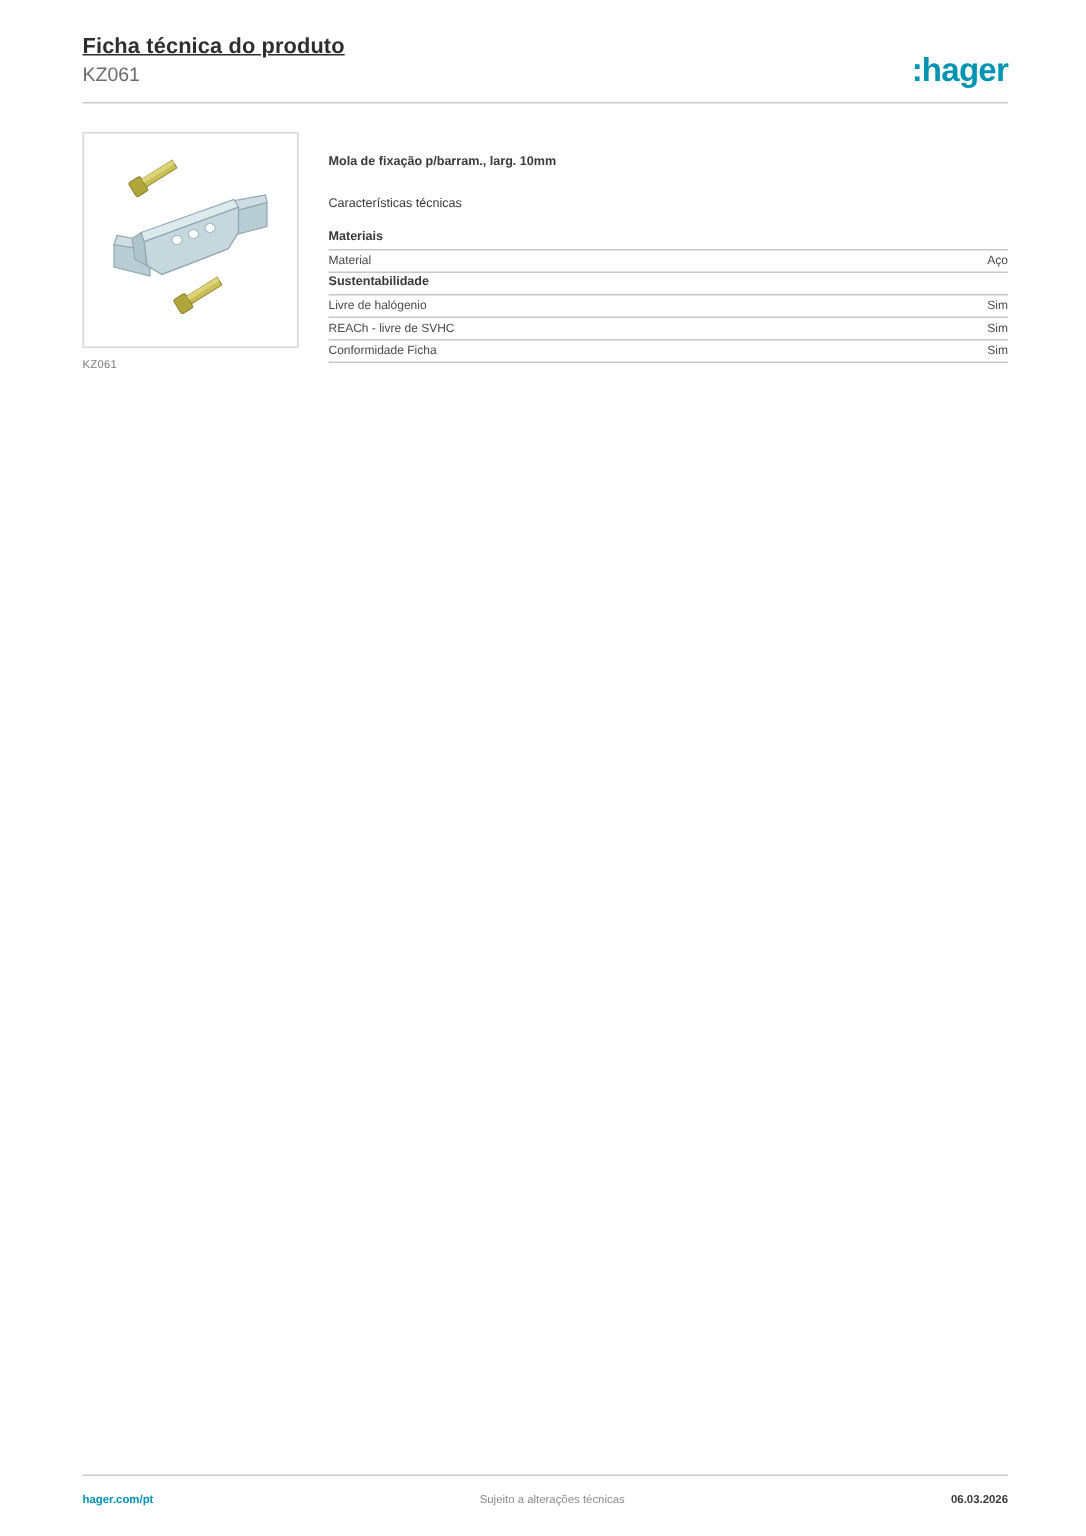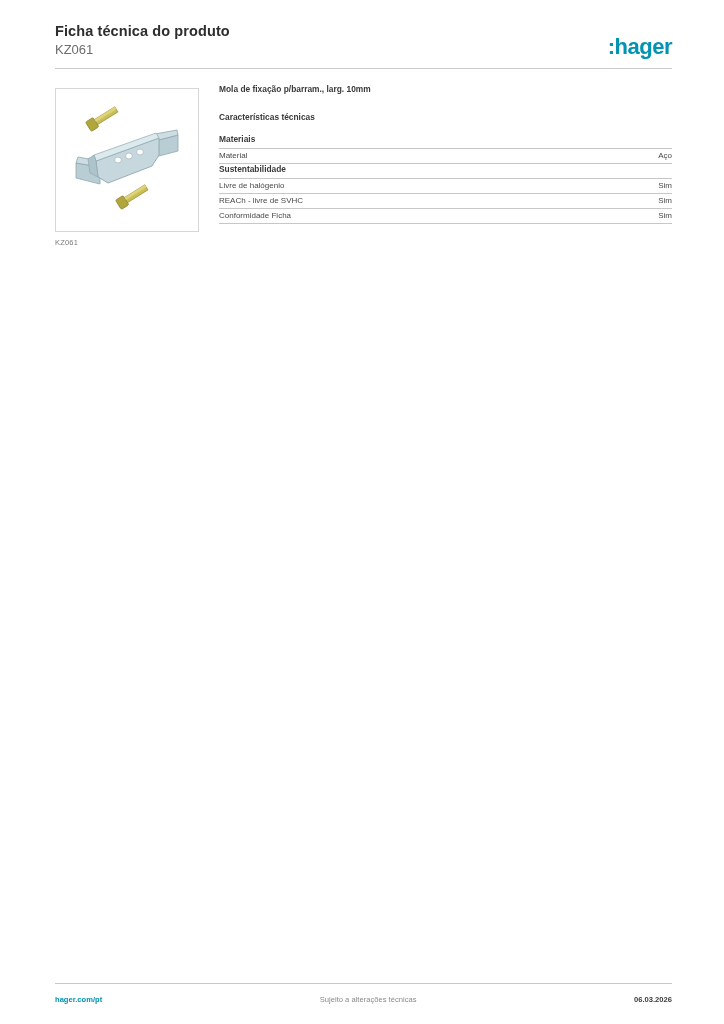--- a/index.html
+++ b/index.html
@@ -34,20 +34,21 @@
   .titles {
     display: block;
   }
   .doc-title {
     font-size: 14.5px;
     font-weight: bold;
     color: #2e2e2e;
     letter-spacing: 0.1px;
     line-height: 1.25;
     margin: 0;
+    text-decoration: underline;
   }
   .doc-subtitle {
     font-size: 13px;
     font-weight: normal;
     color: #6d6d6d;
     line-height: 1.35;
     margin: 1px 0 0 0;
   }
   .brand {
     font-size: 22px;
@@ -91,33 +92,33 @@
     margin-top: 6px;
     font-size: 7.5px;
     color: #7b7b7b;
     letter-spacing: 0.2px;
   }
 
   
   .content {
     position: absolute;
     left: 219px;
-    top: 84px;
+    top: 102px;
     width: 453px;
   }
   .product-name {
     font-size: 8.4px;
     font-weight: bold;
     color: #3a3a3a;
     line-height: 1.3;
     margin: 0 0 17px 0;
   }
   .section-title {
     font-size: 8.4px;
-    font-weight: bold;
+    font-weight: normal;
     color: #3a3a3a;
     margin: 0 0 12px 0;
   }
   .group-title {
     font-size: 8.4px;
     font-weight: bold;
     color: #3a3a3a;
     margin: 0 0 4px 0;
   }
   .group {

